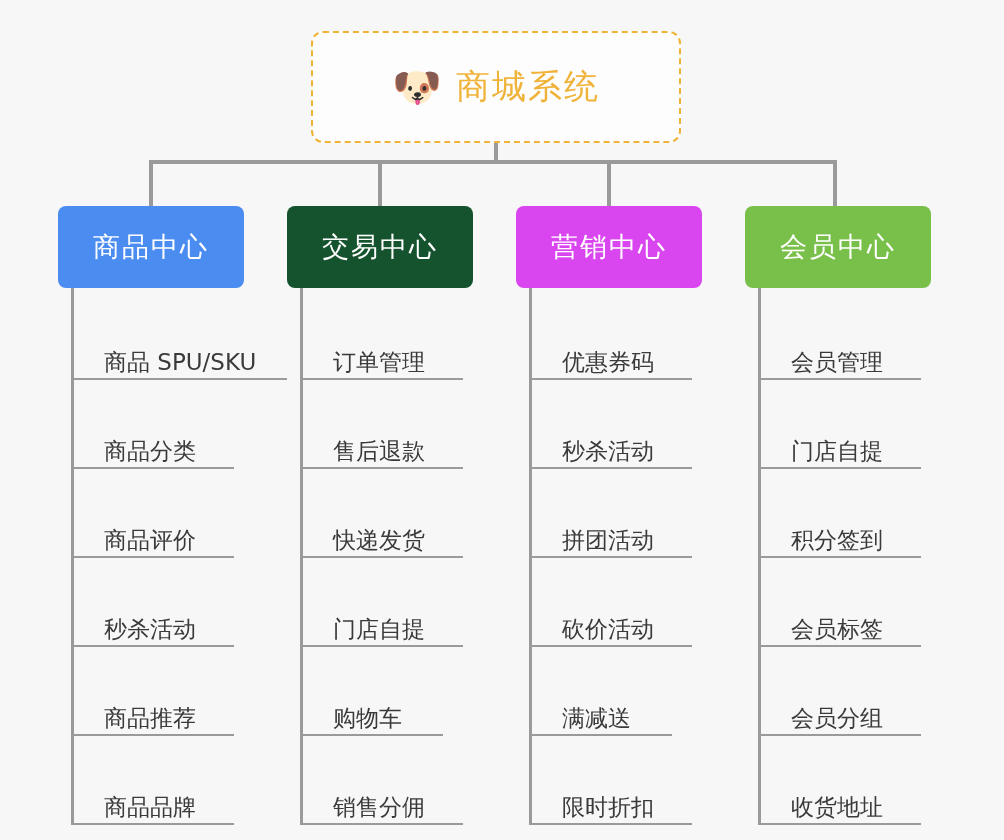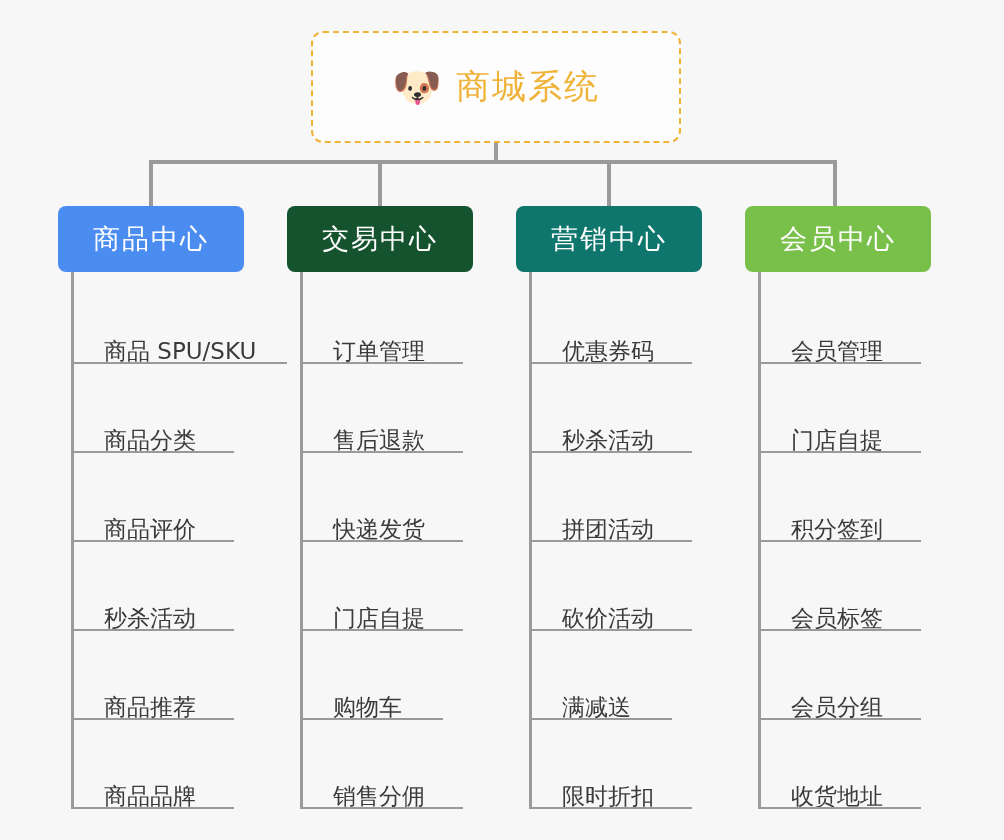--- a/index.html
+++ b/index.html
@@ -71,21 +71,21 @@
     height: 46px;
   }
 
   
   .column {
     position: absolute;
     top: 206px;
     width: 186px;
   }
   .col-header {
-    height: 66px;
+    height: 82px;
     border-radius: 8px;
     display: flex;
     align-items: center;
     justify-content: center;
     color: #ffffff;
     font-size: 27px;
     letter-spacing: 2px;
     font-family: Liberation Mono, monospace;
   }
   .col-items {
@@ -95,20 +95,21 @@
     margin-top: 0;
     padding-top: 3px;
   }
   .item {
     position: relative;
     height: 89px;
     box-sizing: border-box;
     display: flex;
     align-items: flex-end;
     padding-left: 30px;
+    padding-bottom: 5px;
   }
   .item-label {
     font-size: 23px;
     color: #3a3a3a;
     white-space: nowrap;
     font-family: "DejaVu Sans", "Liberation Sans", sans-serif;
     line-height: 1.15;
   }
   .item-rule {
     position: absolute;
@@ -191,21 +192,21 @@
           <span class="item-label">购物车</span>
           <div class="item-rule" style="width: 140px;"></div>
         </div>
         <div class="item">
           <span class="item-label">销售分佣</span>
           <div class="item-rule" style="width: 160px;"></div>
         </div>
       </div>
     </div>
   <div class="column" style="left:516px">
-      <div class="col-header" style="background: #0f766e;">
+      <div class="col-header" style="background: #d946ef;">
         <span>营销中心</span>
       </div>
       <div class="col-items">
         <div class="item">
           <span class="item-label">优惠券码</span>
           <div class="item-rule" style="width: 160px;"></div>
         </div>
         <div class="item">
           <span class="item-label">秒杀活动</span>
           <div class="item-rule" style="width: 160px;"></div>

